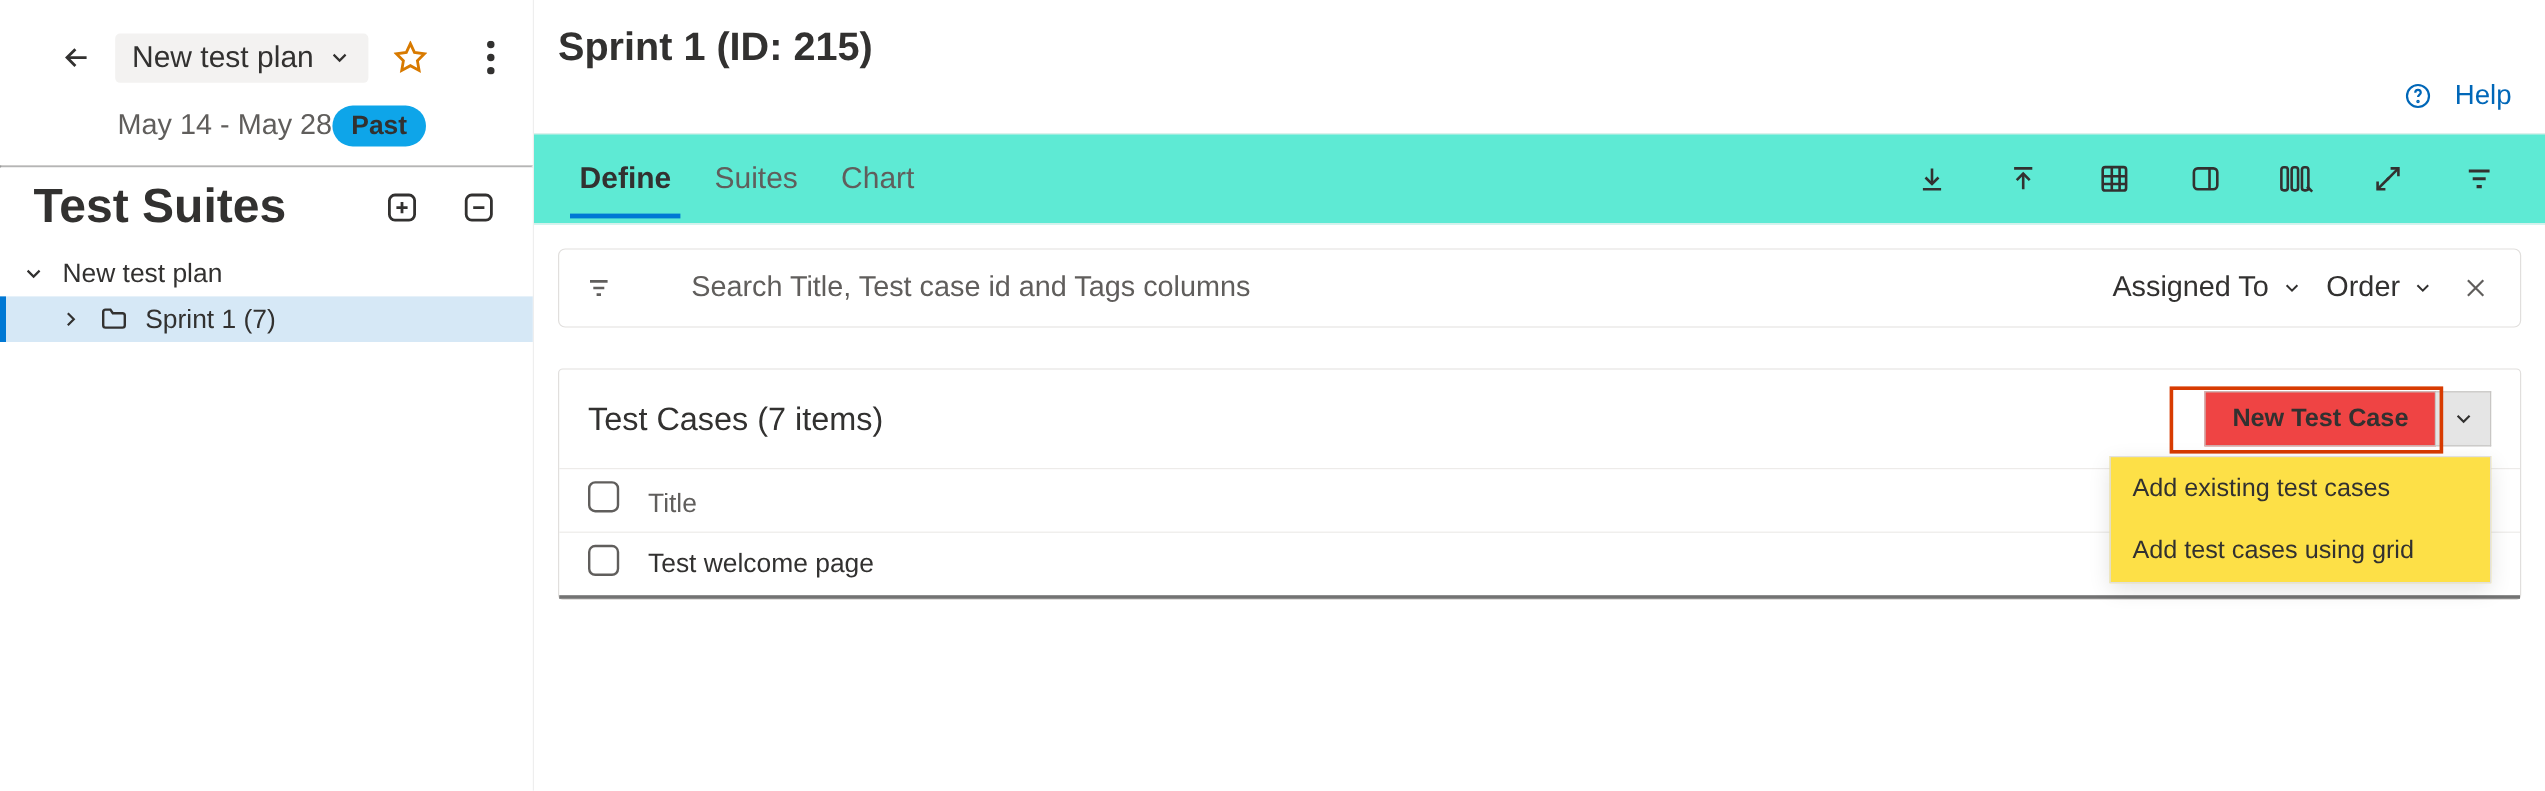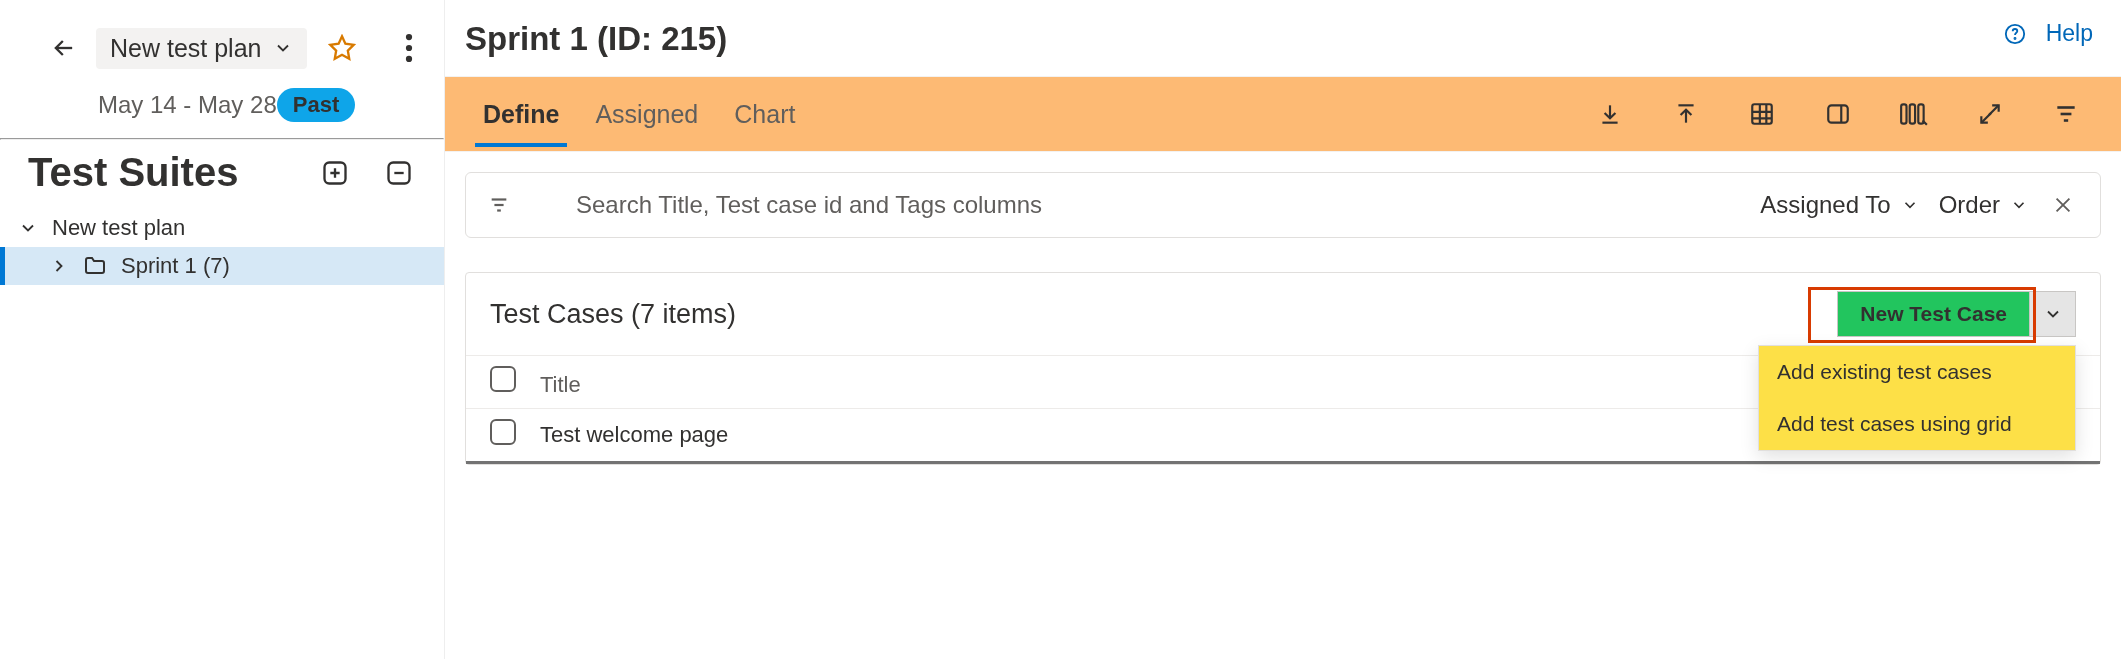--- a/index.html
+++ b/index.html
@@ -25,41 +25,41 @@
 
   .tree { padding-top: 14px; }
   .tree-row { display: flex; align-items: center; gap: 14px; padding: 6px 20px; font-size: 22px; cursor: pointer; }
   .tree-row.root { padding-left: 18px; }
   .tree-row.child { padding-left: 44px; background: #d6e8f6; border-left: 5px solid #0078d4; }
 
   
   .main { flex: 1; display: flex; flex-direction: column; padding: 0 0 0 0; position: relative; }
   .main-top { display: flex; align-items: flex-start; padding: 20px 28px 0 20px; }
   .page-title { font-size: 33px; font-weight: 600; flex: 1; }
-  .help-link { color: #0067b8; font-size: 23px; display: inline-flex; align-items: center; gap: 20px; cursor: pointer; }
-
-  .tabbar-wrap { background: #fdba74; border-top: 1px solid #f3f2f1; border-bottom: 1px solid #f3f2f1; margin-top: 18px; }
+  .help-link { color: #0067b8; font-size: 23px; display: inline-flex; align-items: center; gap: 20px; cursor: pointer; margin-top: 46px; }
+
+  .tabbar-wrap { background: #5eead4; border-top: 1px solid #f3f2f1; border-bottom: 1px solid #f3f2f1; margin-top: 18px; }
   .tabbar { display: flex; align-items: center; padding: 0 20px; height: 74px; }
   .tab { font-size: 25px; color: #605e5c; padding: 18px 18px; cursor: pointer; position: relative; }
   .tab.active { color: #323130; font-weight: 600; }
   .tab.active::after { content: ""; position: absolute; left: 10px; right: 10px; bottom: 0; height: 4px; background: #0078d4; }
   .toolbar { margin-left: auto; display: flex; gap: 42px; padding-right: 18px; }
   .tool-btn { width: 34px; height: 34px; display: inline-flex; align-items: center; justify-content: center; cursor: pointer; }
 
   .searchbar { margin: 20px 20px 0 20px; border: 1px solid #e1dfdd; border-radius: 6px; height: 66px; display: flex; align-items: center; padding: 0 22px; gap: 20px; font-size: 24px; color: #605e5c; background:#fff; }
   .search-input { flex: 1; border: none; outline: none; font-size: 24px; color: #323130; background: transparent; margin-left: 44px; }
   .search-input::placeholder { color: #605e5c; }
   .filter-chip { display: inline-flex; align-items: center; gap: 10px; cursor: pointer; color:#323130; }
   .clear-btn { width: 30px; height: 30px; display:inline-flex; align-items:center; justify-content:center; cursor:pointer; }
 
   .cases-card { margin: 34px 20px 0 20px; border: 1px solid #e1dfdd; border-radius: 4px; position: relative; }
   .cases-head { display: flex; align-items: center; padding: 18px 24px 18px 24px; }
   .cases-title { font-size: 27px; flex: 1; }
   .new-case-wrap { display: flex; position: relative; }
-  .new-case-btn { background: #22c55e; border: 1px solid #c8c6c4; height: 46px; padding: 0 22px; font-size: 21px; font-weight: 600; cursor: pointer; display:inline-flex; align-items:center;margin-left:23px; }
+  .new-case-btn { background: #ef4444; border: 1px solid #c8c6c4; height: 46px; padding: 0 22px; font-size: 21px; font-weight: 600; cursor: pointer; display:inline-flex; align-items:center;margin-left:23px; }
   .new-case-dd { background: #e5e5e5; border: 1px solid #c8c6c4; border-left: none; height: 46px; width: 46px; cursor: pointer; display:inline-flex; align-items:center; justify-content:center; }
   .highlight-box { position: absolute; border: 3px solid #d83b01; pointer-events: none; top: -4px; left: -6px; right: 40px; bottom: -6px; }
 
   .table { width: 100%; }
   .thead, .trow { display: flex; align-items: center; padding: 10px 24px; font-size: 22px; }
   .thead { color: #605e5c; border-top: 1px solid #edebe9; border-bottom: 1px solid #edebe9; align-items: flex-end; }
   .trow { border-bottom: 3px solid #737373; }
   .cell-check { width: 50px; }
   .cell-title { flex: 1; min-width: 300px; }
   .cell-order { width: 100px; text-align: left; }
@@ -157,21 +157,21 @@
             <path d="M9.5 9a2.5 2.5 0 115 0c0 1.5-2.5 2-2.5 4"></path>
             <circle cx="12" cy="17" r="0.6" fill="#0067b8"></circle>
           </svg>
         <span>Help</span>
       </span>
     </div>
 
     <div class="tabbar-wrap">
       <div class="tabbar">
         <span class="tab active">Define</span>
-        <span class="tab">Assigned</span>
+        <span class="tab">Suites</span>
         <span class="tab">Chart</span>
         <div class="toolbar">
           <span class="tool-btn">
             <svg width="26" height="26" viewBox="0 0 24 24" fill="none" stroke="#323130" stroke-width="2">
                 <path d="M12 4v12"></path>
                 <path d="M7 11l5 5 5-5"></path>
                 <path d="M5 20h14"></path>
               </svg>
           </span>
           <span class="tool-btn">

